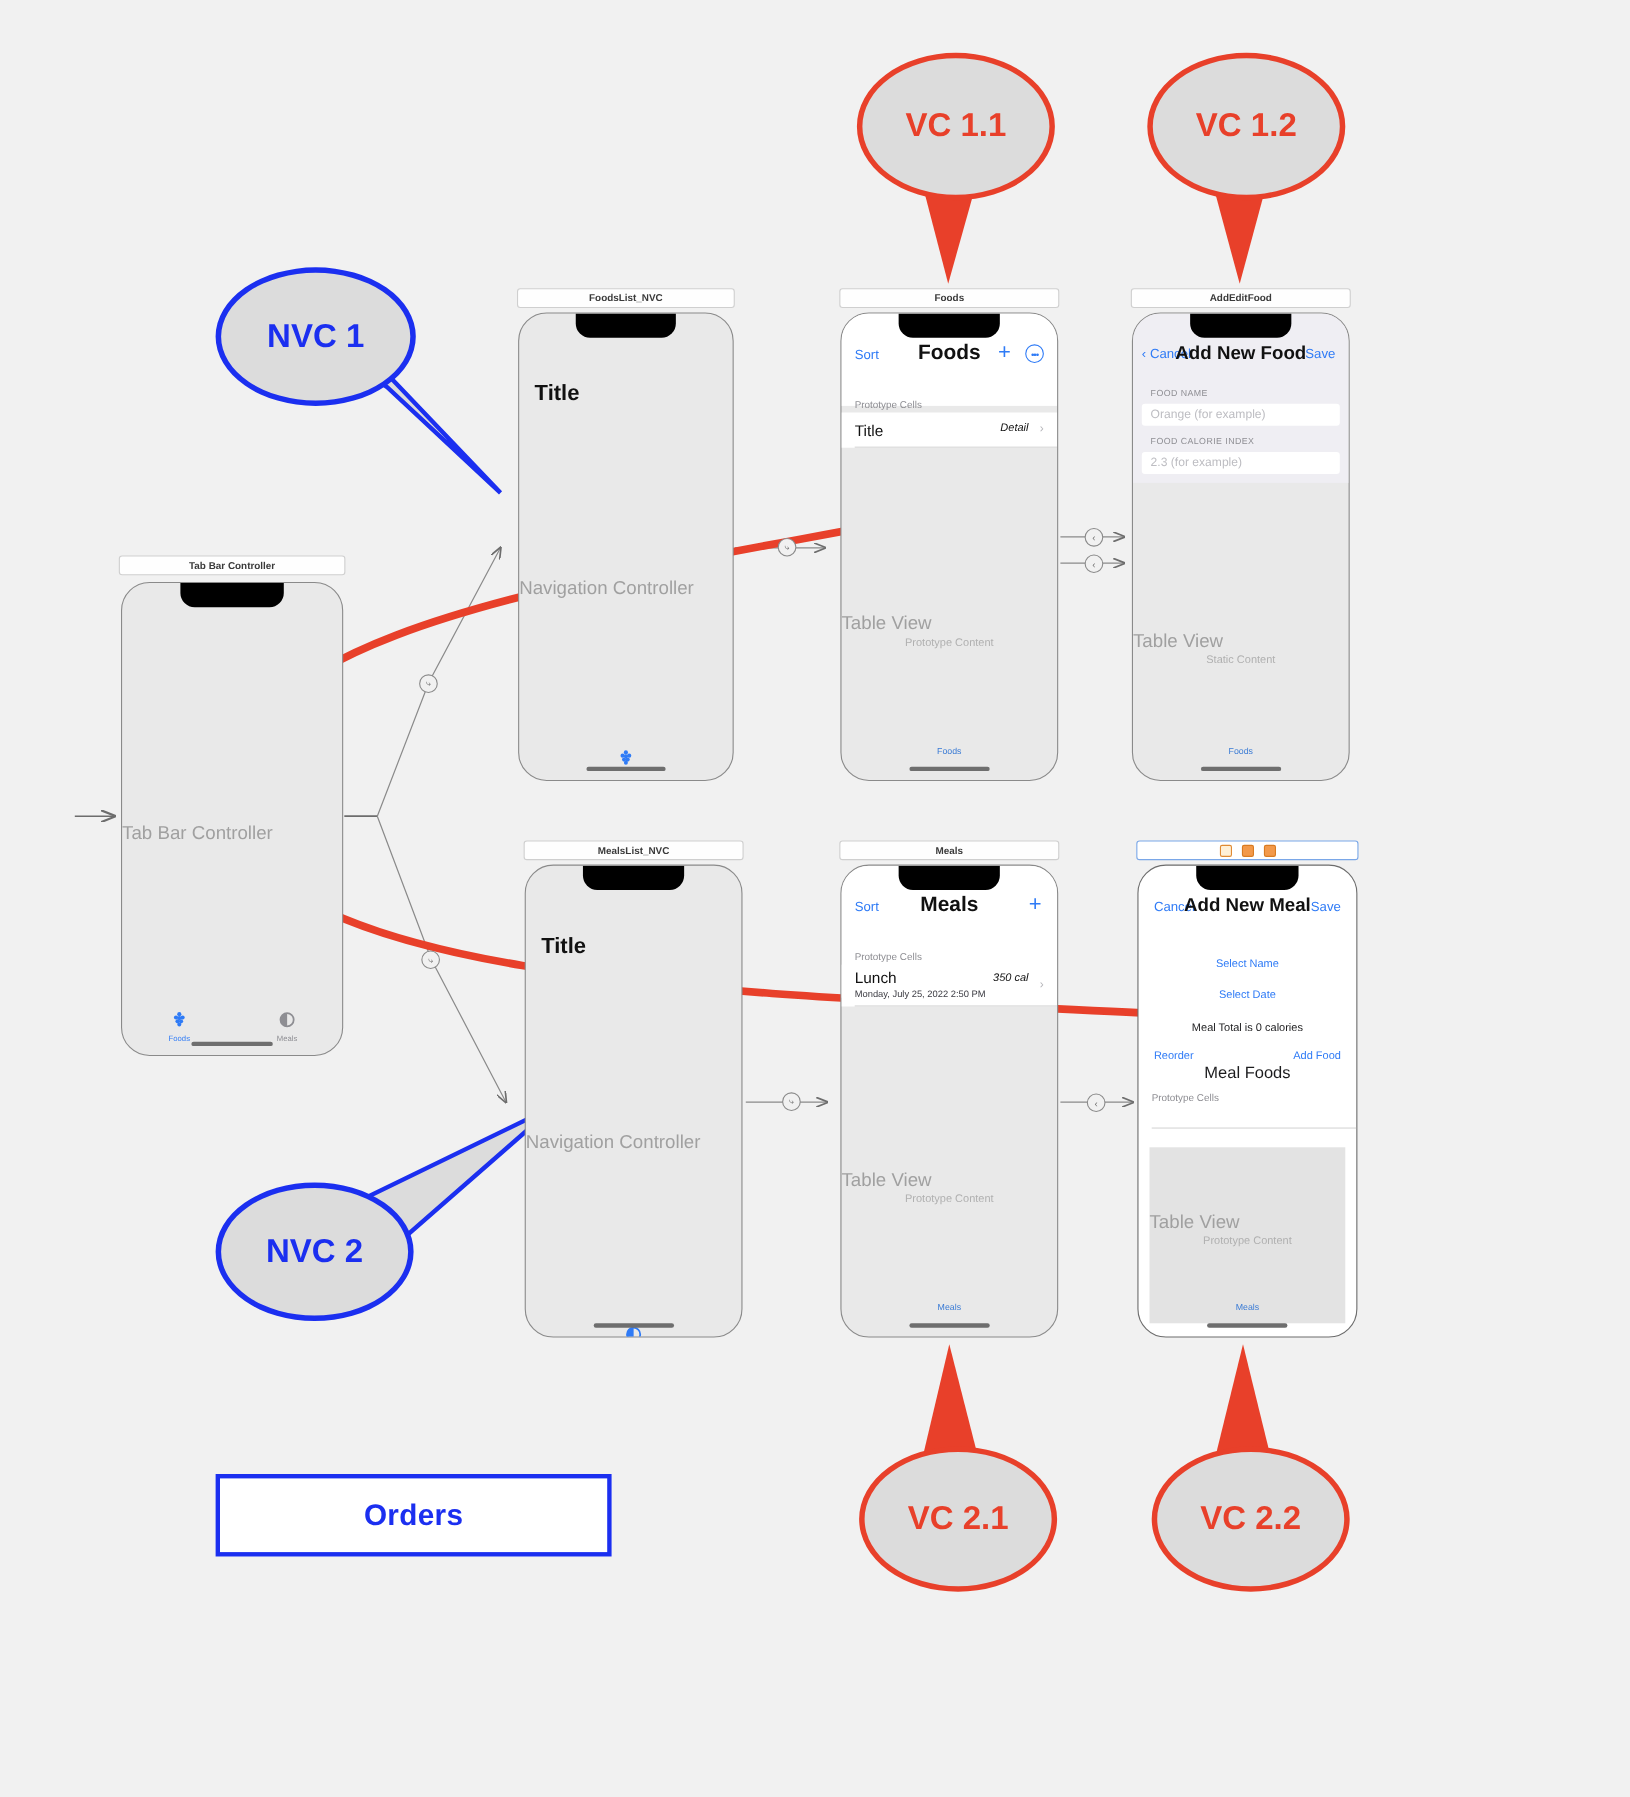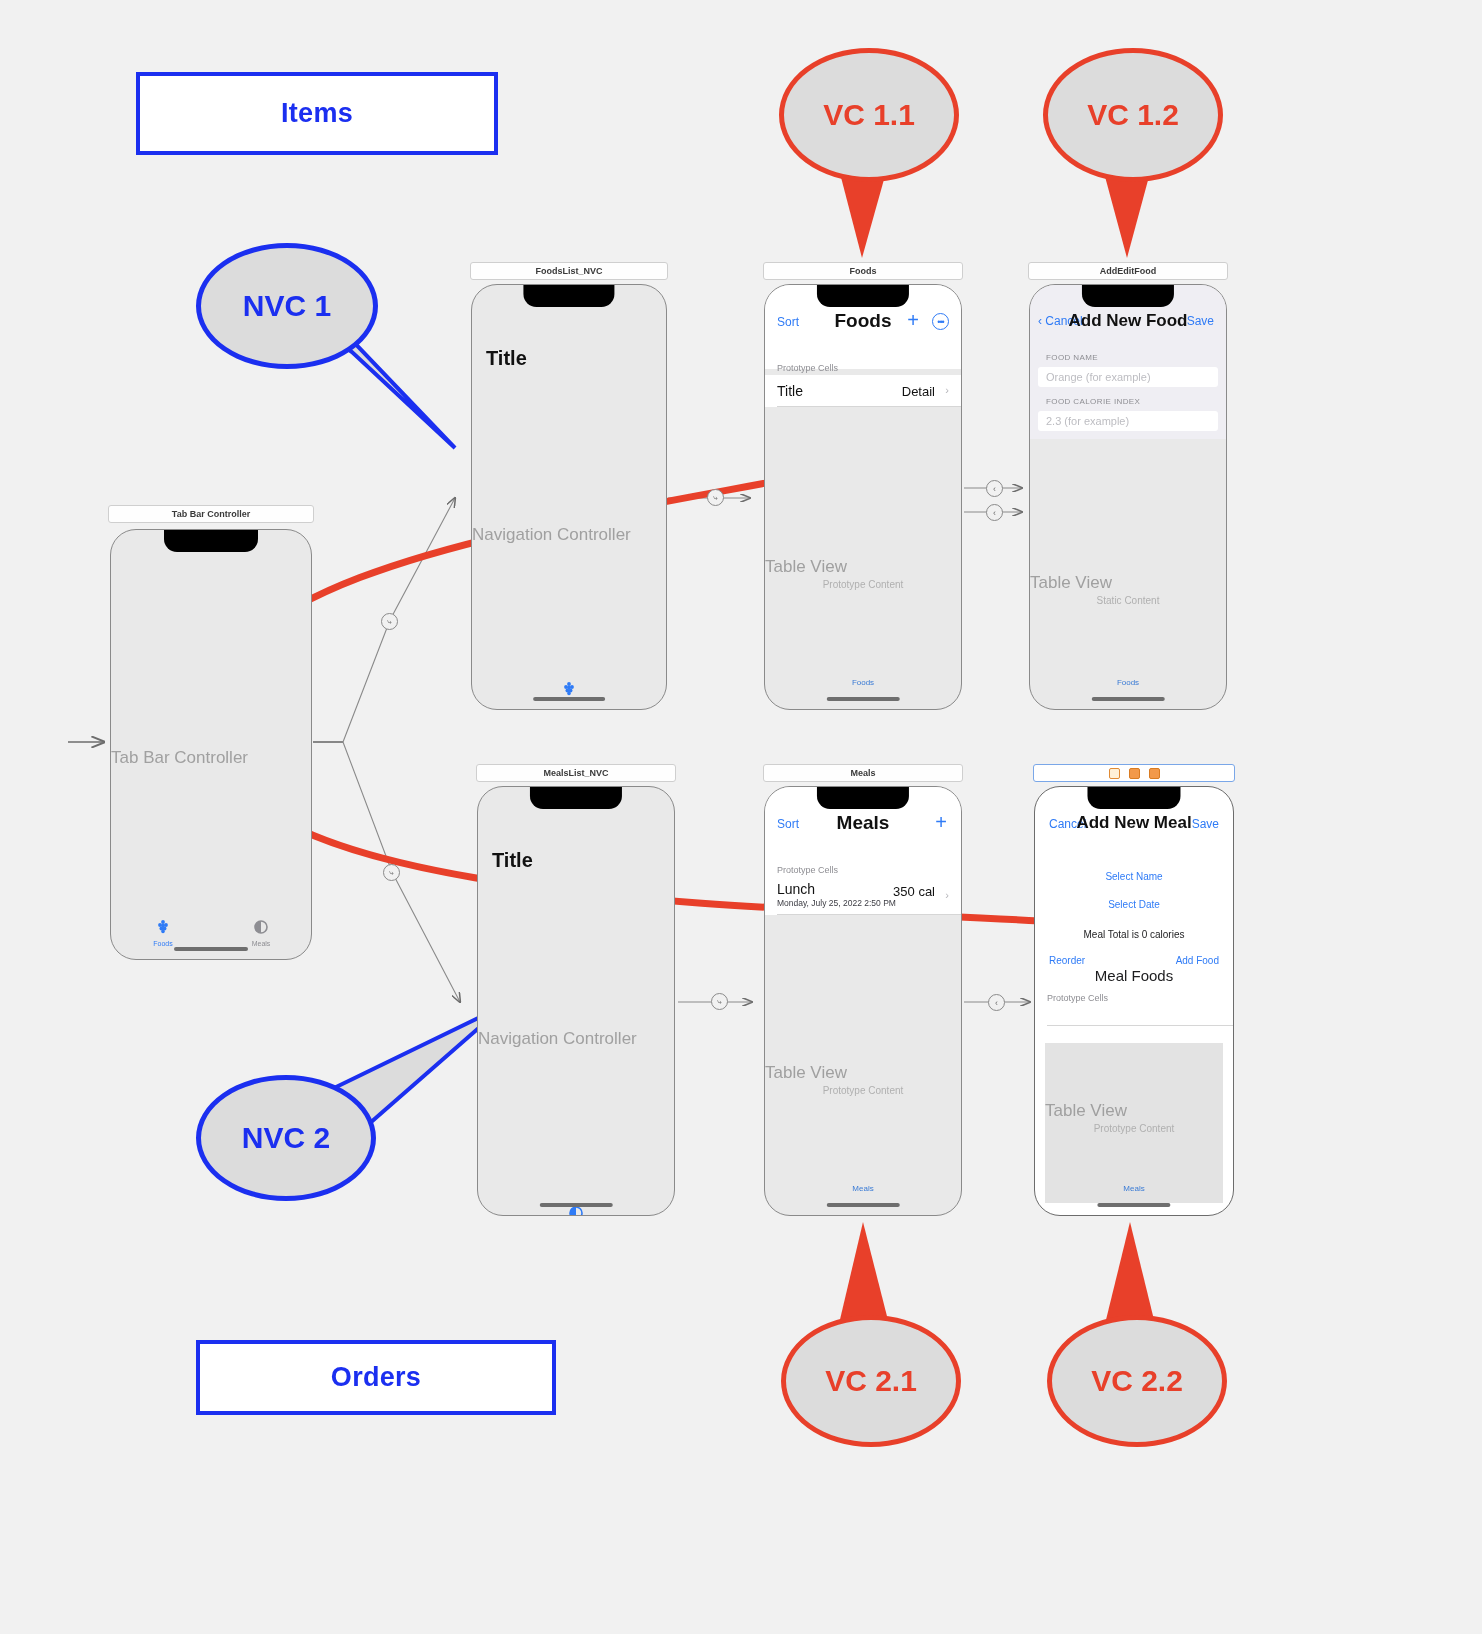--- a/index.html
+++ b/index.html
@@ -80,21 +80,21 @@
   .ellipsis-circle{
     width:17px;height:17px;border:1.4px solid #2f7bf6;border-radius:50%;
     color:#2f7bf6;font-size:9px;display:flex;align-items:center;justify-content:center;
     box-sizing:border-box;letter-spacing:-1px;
   }
 
   .section-hdr{position:absolute;left:12px;font-size:9px;color:#8e8e93;}
   .cell{position:absolute;left:0;right:0;background:#fff;box-sizing:border-box;}
   .cell-rule{position:absolute;left:12px;right:0;height:1px;background:#d6d6d6;}
   .cell-title{position:absolute;left:12px;font-size:14px;color:#111;}
-  .cell-detail{position:absolute;right:26px;font-size:13px;color:#111;}
+  .cell-detail{position:absolute;right:26px;font-size:10px;color:#111;font-style:italic;}
   .chev{position:absolute;right:12px;font-size:11px;color:#b5b5ba;}
   .cell-sub{position:absolute;left:12px;font-size:8.5px;color:#3c3c43;}
 
   .field-label{position:absolute;left:16px;font-size:8px;color:#8e8e93;letter-spacing:.4px;}
   .field{position:absolute;left:8px;right:8px;height:20px;background:#fff;border-radius:3px;
          display:flex;align-items:center;padding-left:8px;box-sizing:border-box;
          font-size:11px;color:#bdbdc2;}
 
   .blue-link{position:absolute;font-size:10px;color:#2f7bf6;text-align:center;left:0;right:0;}
   .plain-txt{position:absolute;font-size:10px;color:#1c1c1e;text-align:center;left:0;right:0;}
@@ -143,23 +143,20 @@
 
     <path d="M320,330 L352,352 L455,448 L348,336 Z" fill="#dcdcdc" stroke="#1b2ff0" stroke-width="4"></path>
     <path d="M350,1118 L330,1090 L505,1005 L362,1130 Z" fill="#dcdcdc" stroke="#1b2ff0" stroke-width="4"></path>
 
     <path d="M836,158 L890,158 L862,258 Z" fill="#e8402a"></path>
     <path d="M1100,158 L1154,158 L1127,258 Z" fill="#e8402a"></path>
     <path d="M838,1328 L890,1328 L863,1222 Z" fill="#e8402a"></path>
     <path d="M1104,1328 L1156,1328 L1130,1222 Z" fill="#e8402a"></path>
   </svg>
 
-  <div class="annot-box" style="left:136px;top:72px;width:354px;height:75px;">
-    <span>Items</span>
-  </div>
   <div class="annot-box" style="left:196px;top:1340px;width:352px;height:67px;">
     <span>Orders</span>
   </div>
 
   <div class="bubble blue" style="left:196px;top:243px;width:172px;height:116px;">
     <span>NVC 1</span>
   </div>
   <div class="bubble blue" style="left:196px;top:1075px;width:170px;height:116px;">
     <span>NVC 2</span>
   </div>

